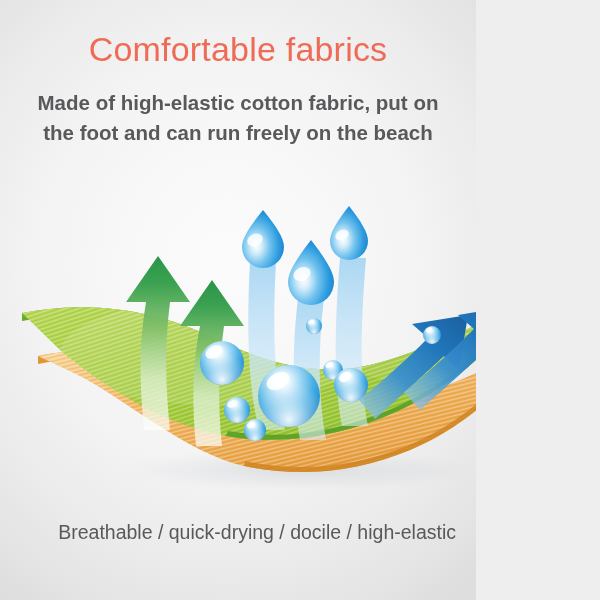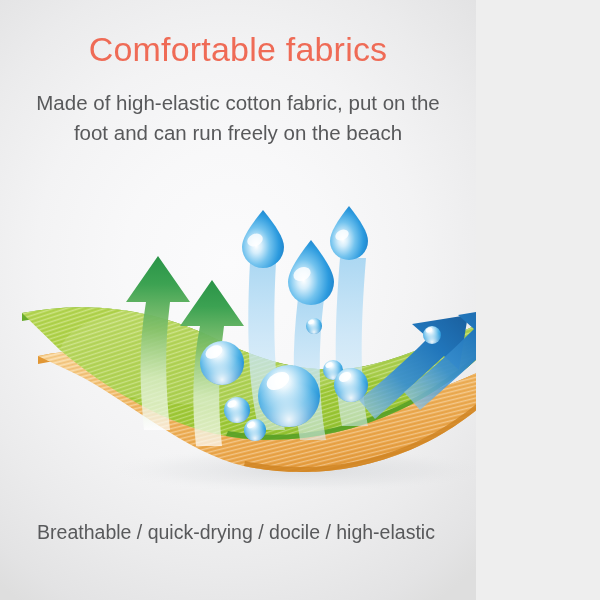--- a/index.html
+++ b/index.html
@@ -41,29 +41,29 @@
     white-space: nowrap;
   }
   .subtitle {
     position: absolute;
     left: 24px;
     right: 24px;
     top: 88px;
     text-align: center;
     font-size: 20.5px;
     line-height: 30px;
-    font-weight: 400;
+    font-weight: 700;
     color: #58595b;
   }
   .caption {
     position: absolute;
     left: 16px;
     right: 20px;
     top: 518px;
-    text-align: center;
+    text-align: right;
     font-size: 19.5px;
     line-height: 28px;
     font-weight: 400;
     color: #58595b;
   }
   .illustration {
     position: absolute;
     left: 0;
     top: 178px;
     width: 600px;

